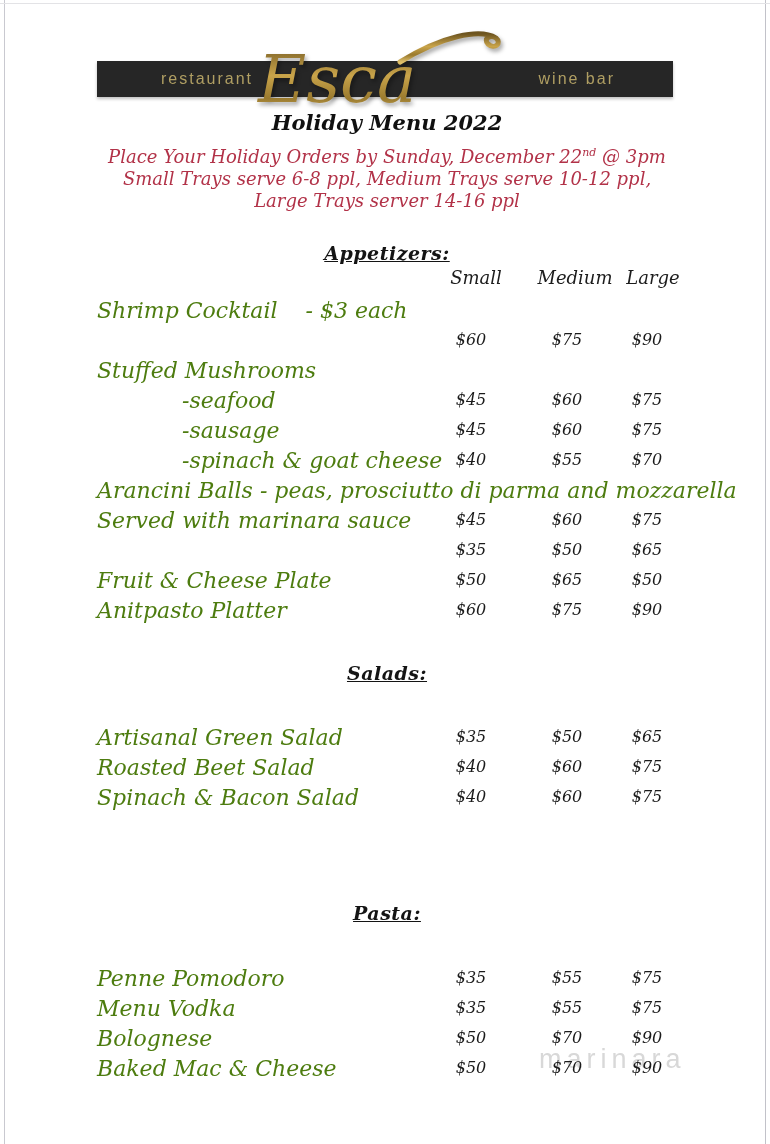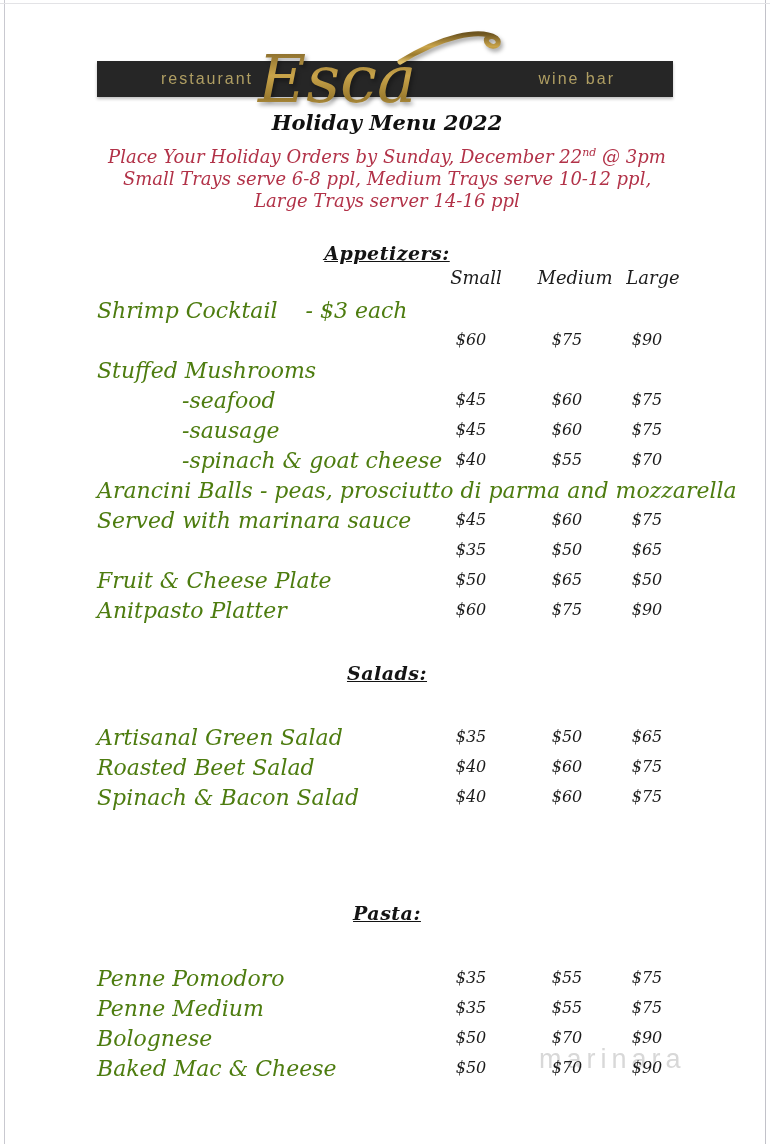--- a/index.html
+++ b/index.html
@@ -213,21 +213,21 @@
 <section class="menu-section sec-2">
   <h2 class="section-heading">Pasta:</h2>
   <div class="items">
       <div class="menu-row">
         <span class="item-name">Penne Pomodoro</span>
         <span class="price c0">$35</span>
         <span class="price c1">$55</span>
         <span class="price c2">$75</span>
       </div>
       <div class="menu-row">
-        <span class="item-name">Penne Medium</span>
+        <span class="item-name">Menu Vodka</span>
         <span class="price c0">$35</span>
         <span class="price c1">$55</span>
         <span class="price c2">$75</span>
       </div>
       <div class="menu-row">
         <span class="item-name">Bolognese</span>
         <span class="price c0">$50</span>
         <span class="price c1">$70</span>
         <span class="price c2">$90</span>
       </div>

